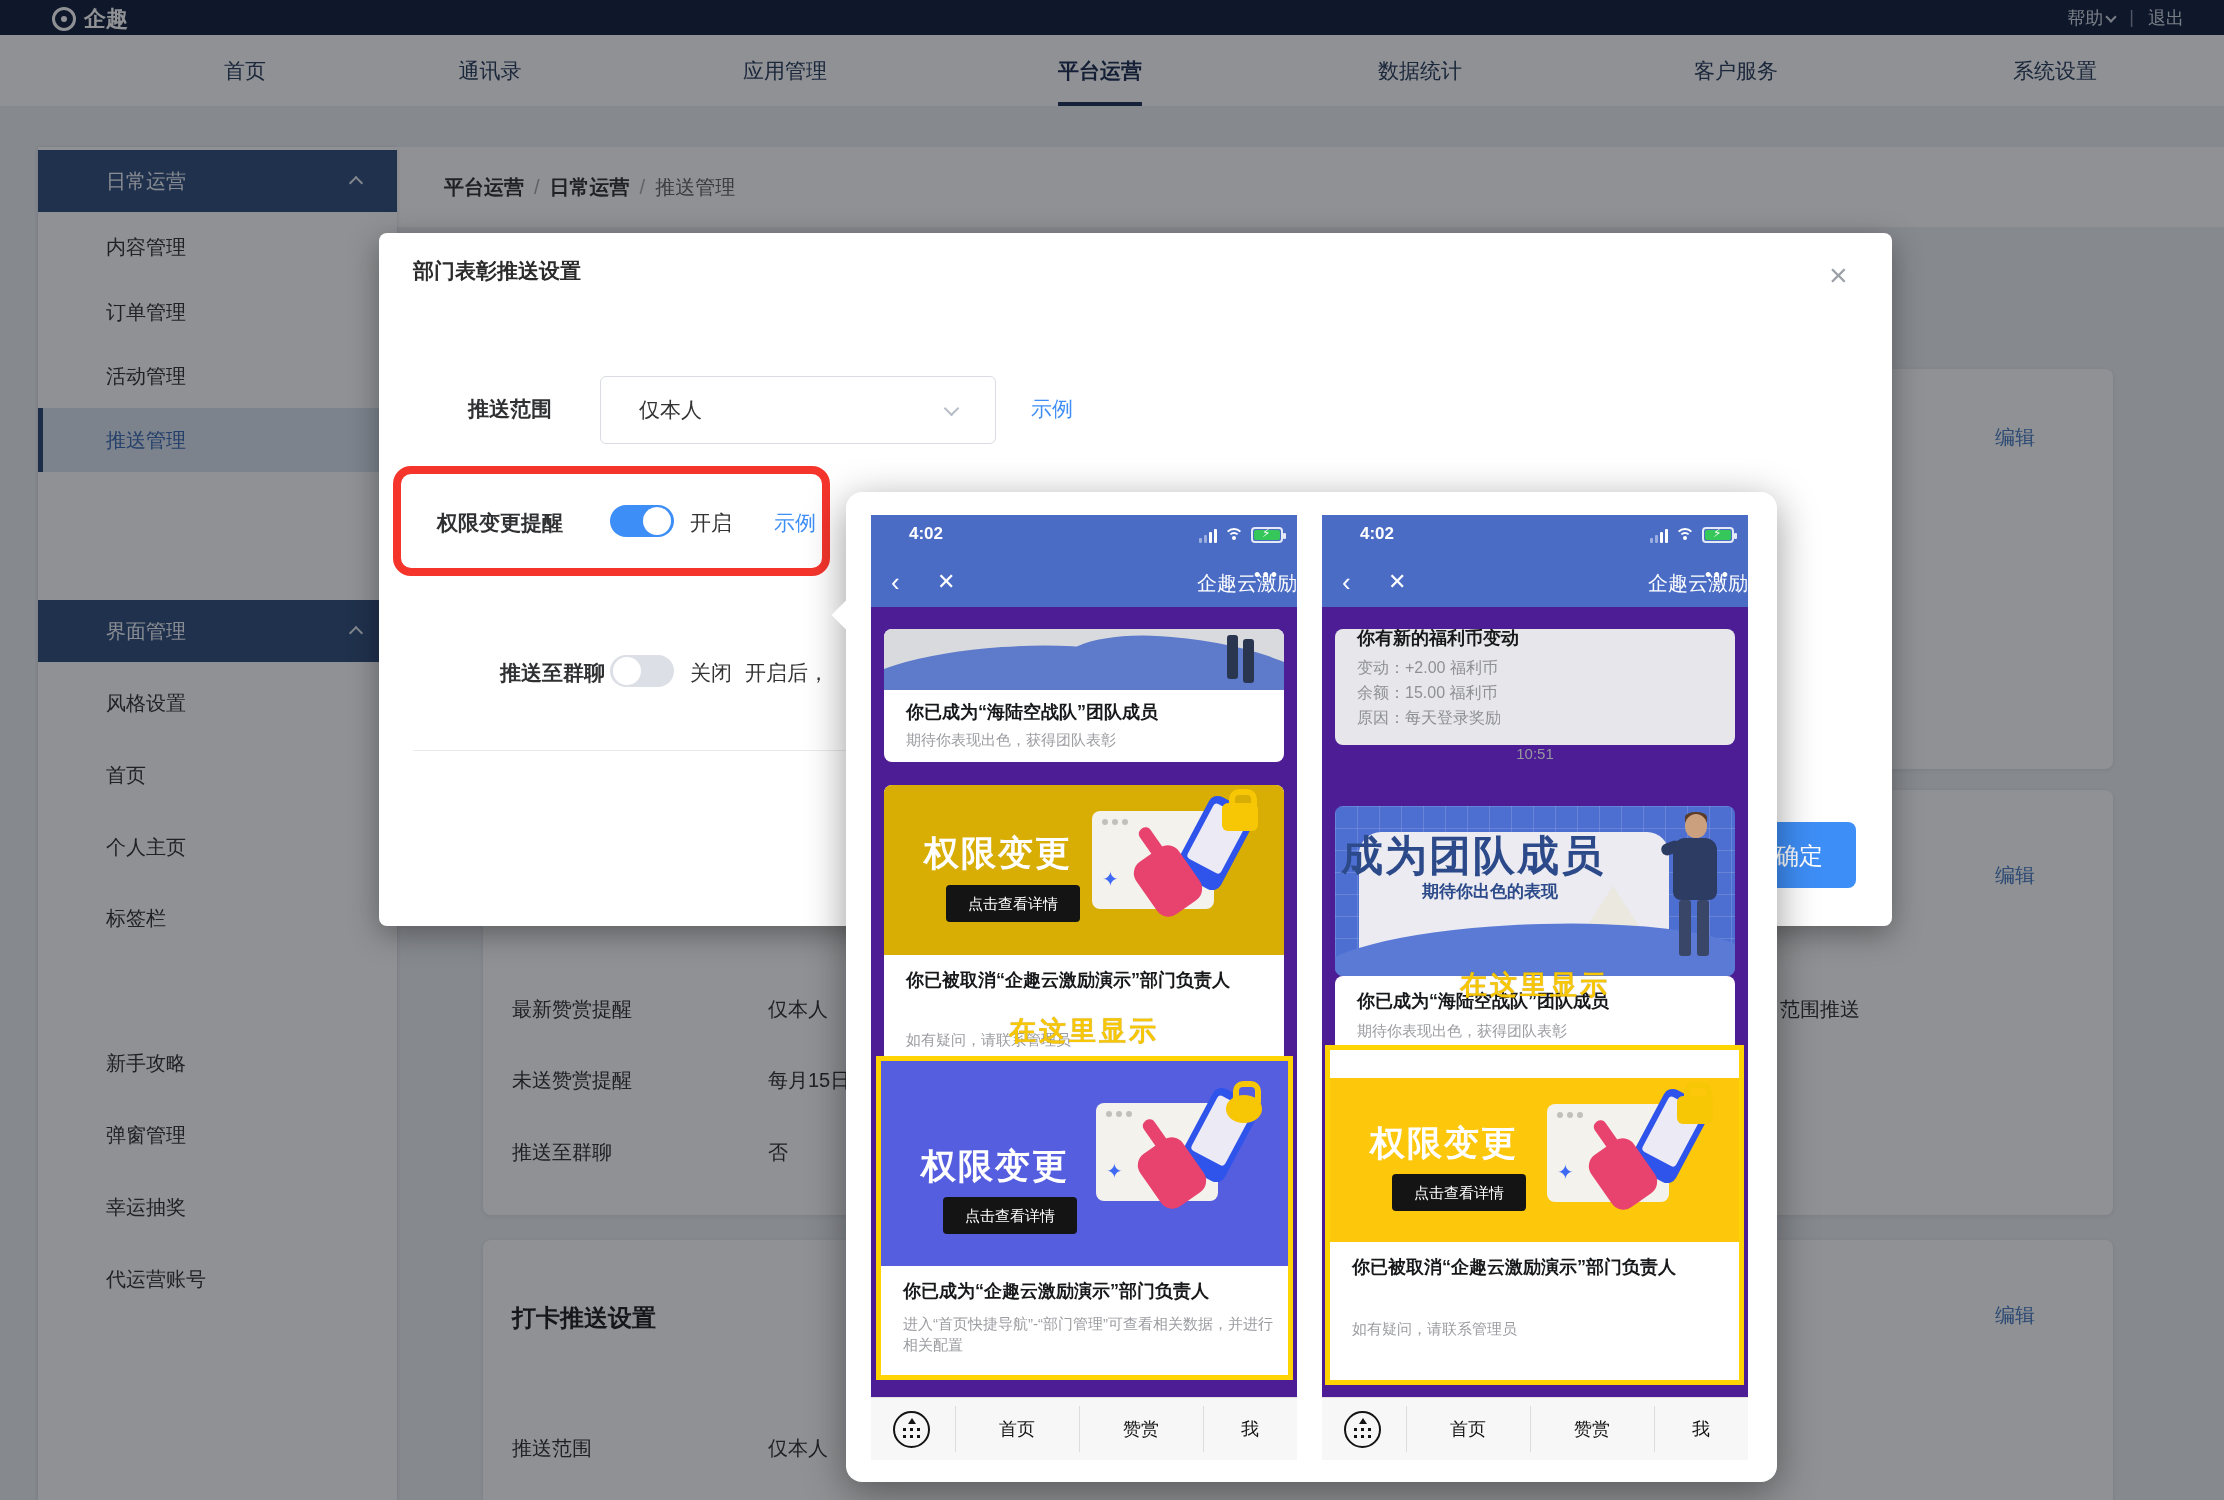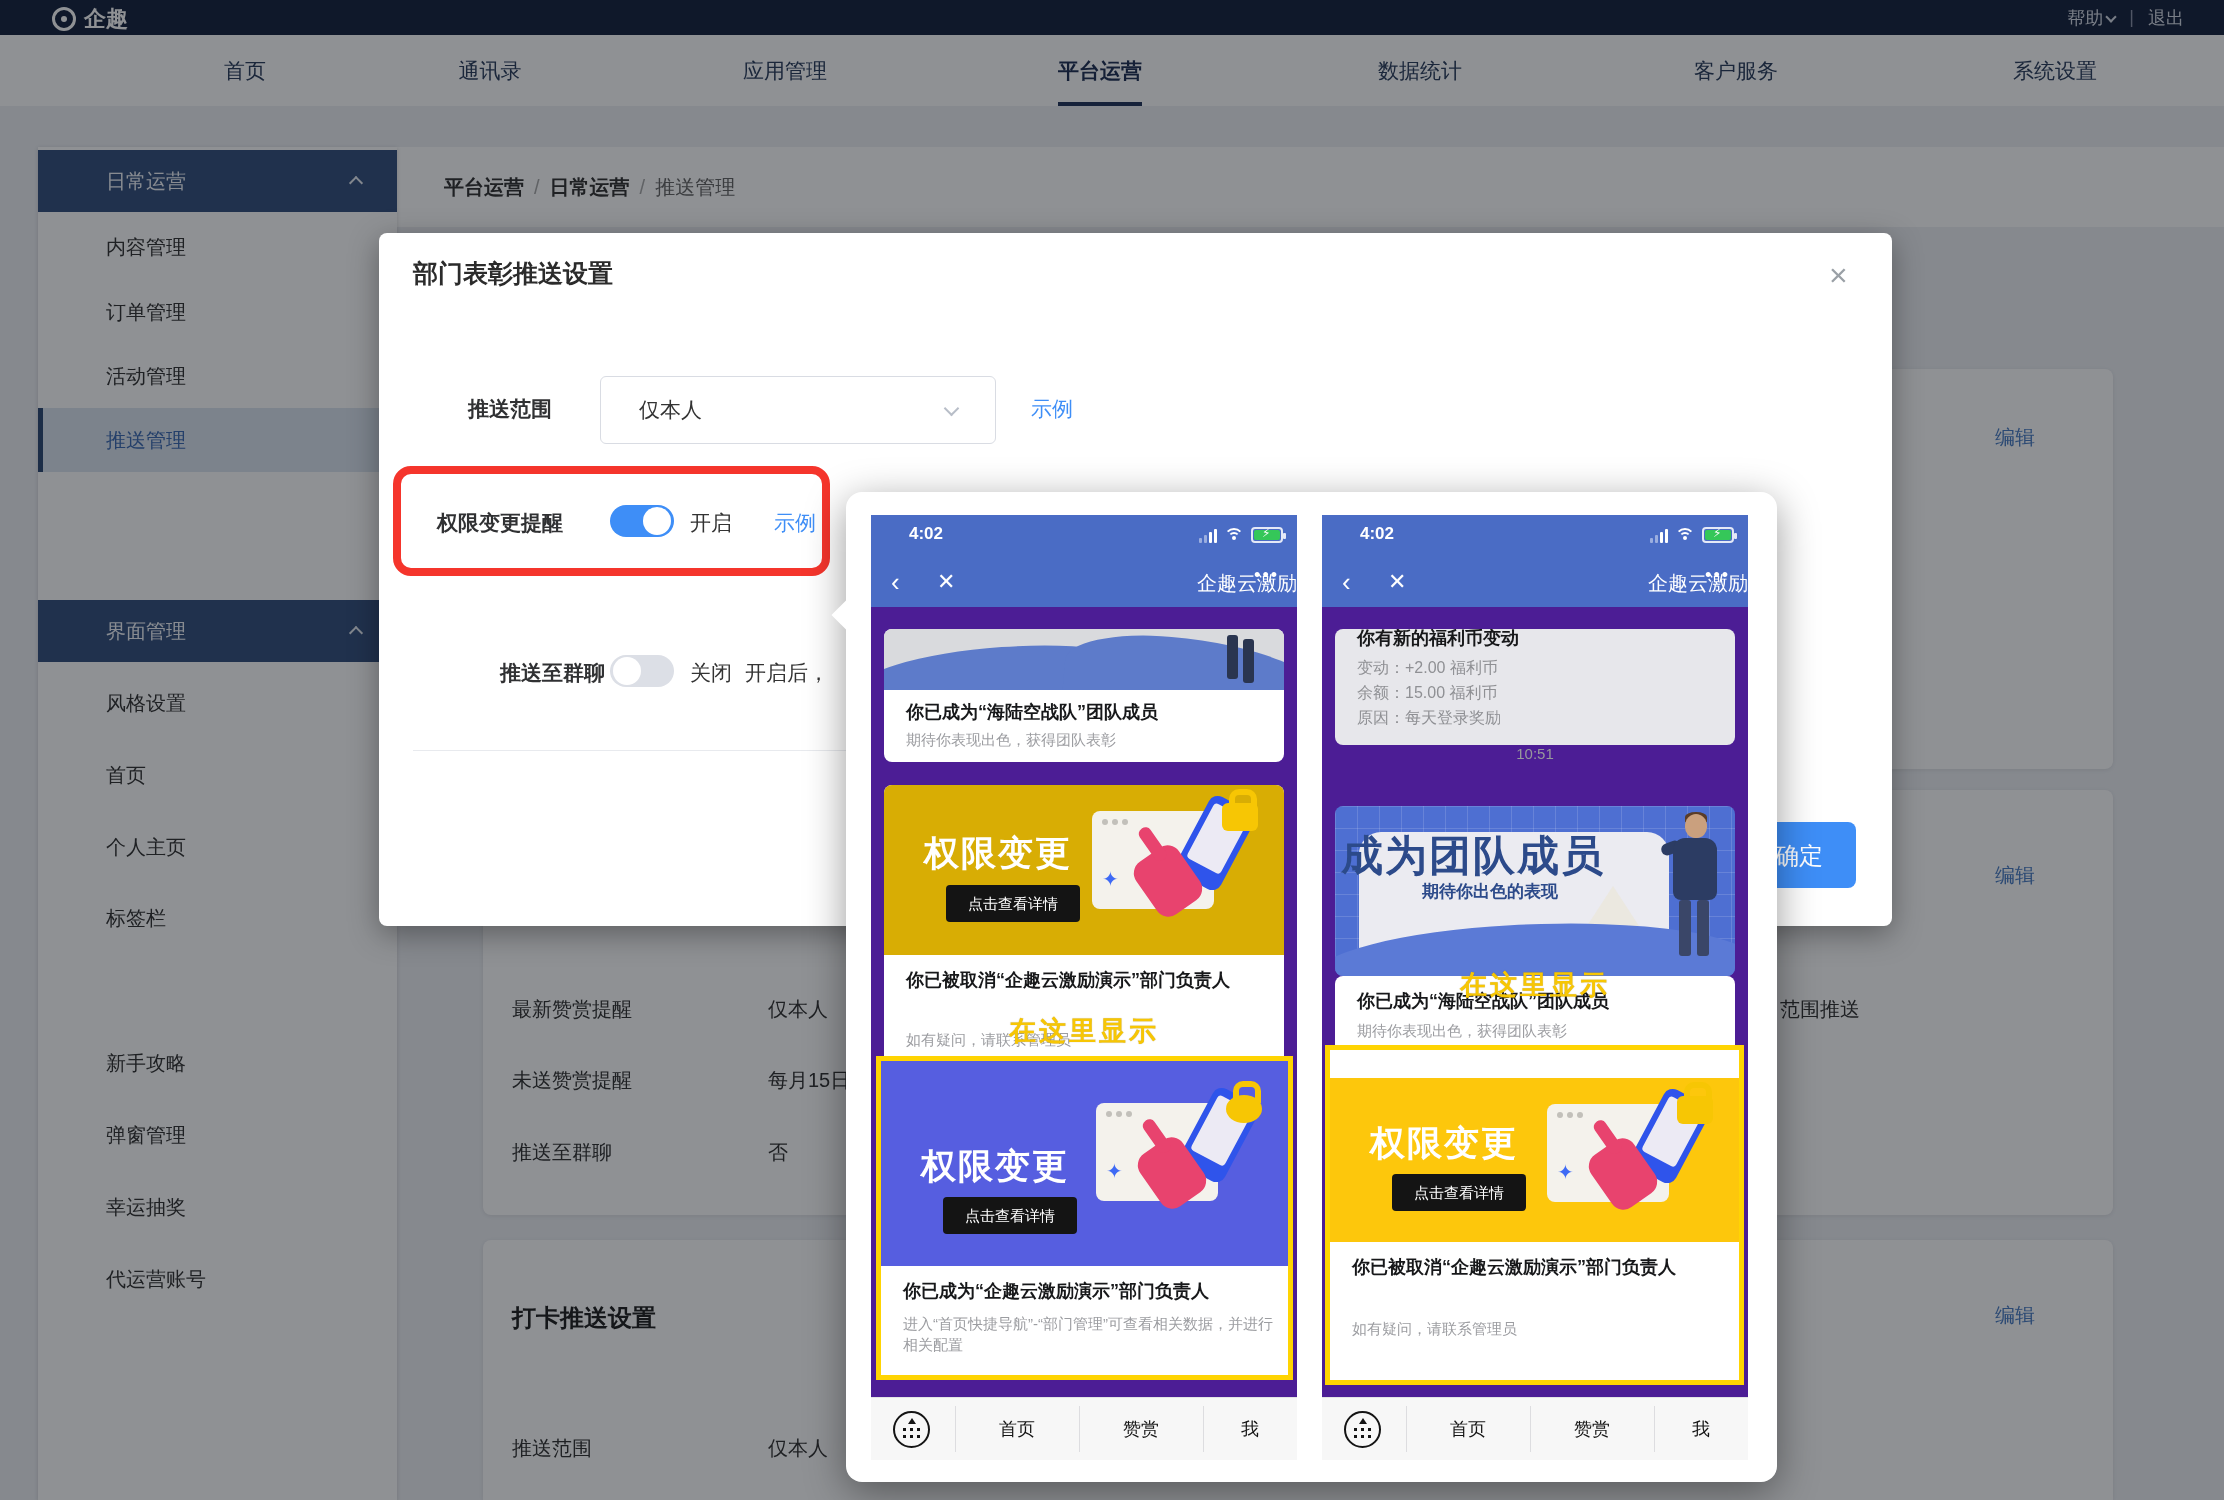--- a/index.html
+++ b/index.html
@@ -33,21 +33,21 @@
   
   .bgcard{position:absolute;background:#fff;border-radius:8px;box-shadow:0 1px 4px rgba(0,0,0,.08);}
   .edit-link{position:absolute;color:#4a7dc4;font-size:20px;cursor:pointer;}
   .bg-label{position:absolute;font-size:20px;color:#333;}
   .bg-value{position:absolute;font-size:20px;color:#333;}
   .bg-title{position:absolute;font-size:24px;font-weight:bold;color:#222;}
   
   .dim{left:0;top:0;width:2224px;height:1500px;background:rgba(6,10,18,0.45);z-index:10;}
   
   .modal{left:379px;top:233px;width:1513px;height:693px;background:#fff;border-radius:8px;box-shadow:0 8px 30px rgba(0,0,0,.35);z-index:20;}
-  .m-title{left:34px;top:24px;font-size:25px;font-weight:bold;color:#2b2b2b;}
+  .m-title{left:34px;top:24px;font-size:21px;font-weight:bold;color:#2b2b2b;}
   .m-close{left:1450px;top:26px;font-size:32px;color:#9aa0a6;cursor:pointer;line-height:32px;}
   .m-label{position:absolute;font-size:21px;font-weight:bold;color:#303133;}
   .m-select{left:221px;top:143px;width:396px;height:68px;border:1px solid #d9dce3;border-radius:6px;background:#fff;cursor:pointer;}
   .m-select .val{position:absolute;left:38px;top:0;line-height:66px;font-size:21px;color:#333;}
   .m-select .car{position:absolute;right:38px;top:26px;width:11px;height:11px;border-left:2px solid #b8bec8;border-bottom:2px solid #b8bec8;transform:rotate(-45deg);}
   .link{position:absolute;color:#3e8ef7;font-size:21px;cursor:pointer;}
   .redbox{left:14px;top:233px;width:437px;height:110px;border:8px solid #f5352c;border-radius:18px;z-index:3;}
   .toggle{position:absolute;width:64px;height:32px;border-radius:16px;cursor:pointer;}
   .toggle.on{background:#3e8ef7;}
   .toggle.off{background:#dcdfe6;}

